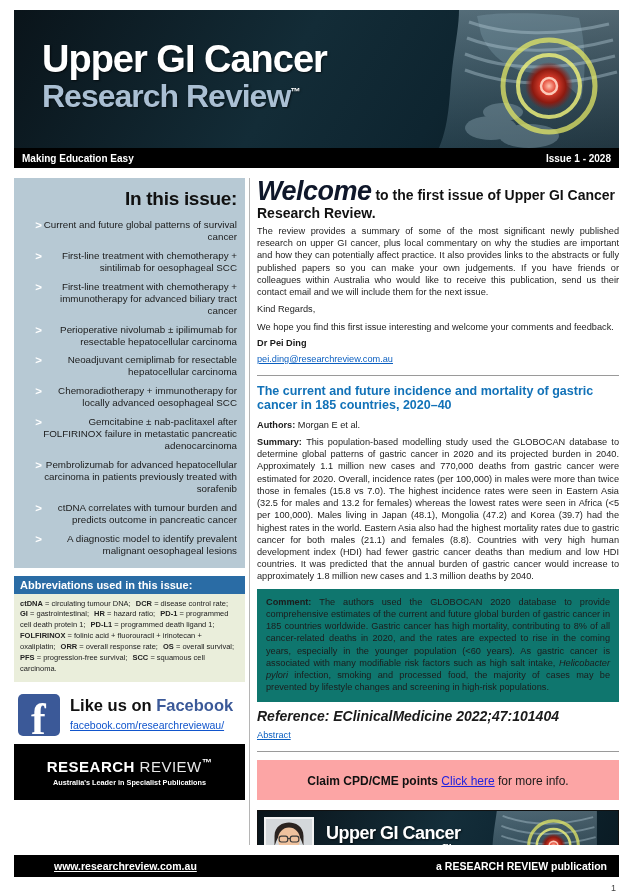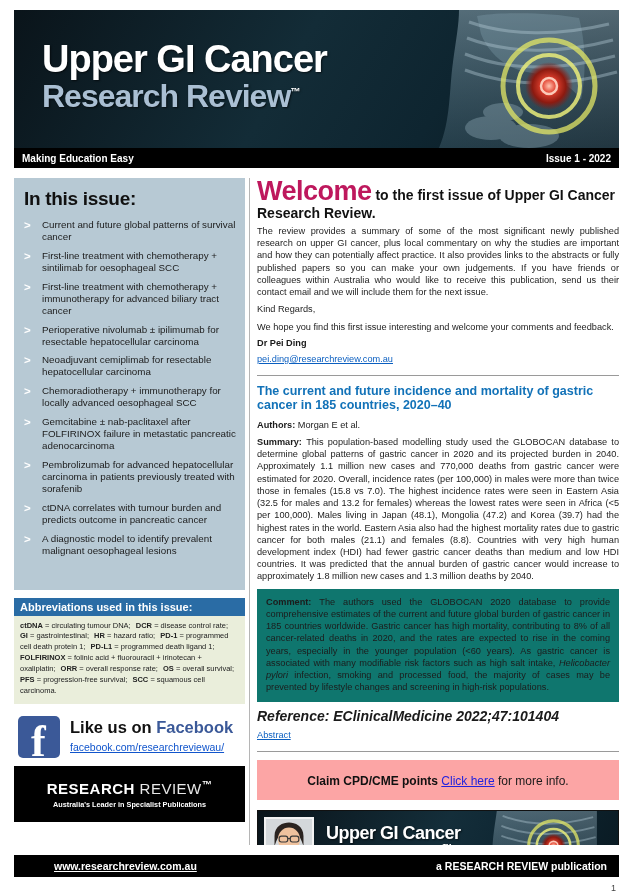--- a/index.html
+++ b/index.html
@@ -21,21 +21,21 @@
   .strapline { height:20px; background:#000; display:flex; align-items:center;
     justify-content:space-between; padding:0 8px; }
   .strapline span { color:#fff; font-size:10px; font-weight:bold; }
 
   
   .content { display:flex; margin-top:10px; height:667px; }
   .col-left { width:231px; flex:0 0 231px; }
   .col-right { flex:1; border-left:1px solid #b5b5b5; margin-left:4px; padding-left:7px; overflow:hidden; }
 
   
-  .issue-box { background:#b7c9d4; padding:10px 8px 26px 10px; }
+  .issue-box { background:#b7c9d4; padding:10px 8px 4px 10px;text-align:right; }
   .issue-heading { font-size:19px; font-weight:bold; color:#111; margin-bottom:9px; letter-spacing:-0.3px; }
   .issue-list { list-style:none; }
   .issue-item { display:flex; margin-bottom:7px; }
   .chev { color:#ffffff; font-weight:bold; font-size:11.5px; width:18px; flex:0 0 18px; line-height:1.1; }
   .issue-text { font-size:9.8px; line-height:1.22; color:#1c1c1c; }
 
   
   .abbrev-box { margin-top:8px; }
   .abbrev-head { background:#2a6ca5; color:#fff; font-weight:bold; font-size:11px; padding:3px 6px; }
   .abbrev-body { background:#eaeedb; padding:5px 6px 7px 6px; font-size:7.5px; line-height:1.45; color:#222; }
@@ -55,21 +55,21 @@
 
   
   .rr-box { background:#000; color:#fff; text-align:center; padding:13px 6px 13px 6px; margin-top:6px; }
   .rr-brand { font-size:15px; letter-spacing:.5px; }
   .rr-brand b { font-weight:bold; }
   .rr-brand .lite { font-weight:normal; color:#e8e8e8; }
   .rr-tag { font-size:7.3px; font-weight:bold; margin-top:3px; color:#fff; }
 
   
   .welcome-head { line-height:1; margin-bottom:4px; }
-  .welcome-word { font-size:27px; font-weight:bold; color:#be185d; letter-spacing:-0.5px; }
+  .welcome-word { font-size:27px; font-weight:bold; color:#0f172a; letter-spacing:-0.5px;font-style:italic; }
   .welcome-rest { font-size:14px; font-weight:bold; color:#111; }
   p.body { font-size:9.2px; line-height:1.33; text-align:justify; margin-bottom:5px; color:#1c1c1c; }
   p.nojust { text-align:left; }
   .sig-name { font-size:9.2px; font-weight:bold; margin-top:2px; }
   a.blue-link { color:#0b5fc0; text-decoration:underline; font-size:9.2px; cursor:pointer; }
   hr.rule { border:none; border-top:1px solid #9a9a9a; margin:9px 0 8px 0; }
 
   .article-title { color:#1272b8; font-weight:bold; font-size:12.5px; line-height:1.15; margin-bottom:6px; }
   .lead-label { font-weight:bold; }
   .comment-box { background:#0f766e; padding:7px 9px 8px 9px; margin:6px 0 6px 0; }
@@ -139,21 +139,21 @@
       </g>
     </svg>
     <div class="masthead-titles">
       <div class="mast-line1">Upper GI Cancer</div>
       <div class="mast-line2"><span>Research Review</span><span class="tm">™</span></div>
     </div>
   </div>
 
   <div class="strapline">
     <span>Making Education Easy</span>
-    <span>Issue 1 - 2022</span>
+    <span>Issue 1 - 2028</span>
   </div>
 
   <div class="content">
 
     <div class="col-left">
       <div class="issue-box">
         <div class="issue-heading">In this issue:</div>
         <ul class="issue-list">
 
             <li class="issue-item">

